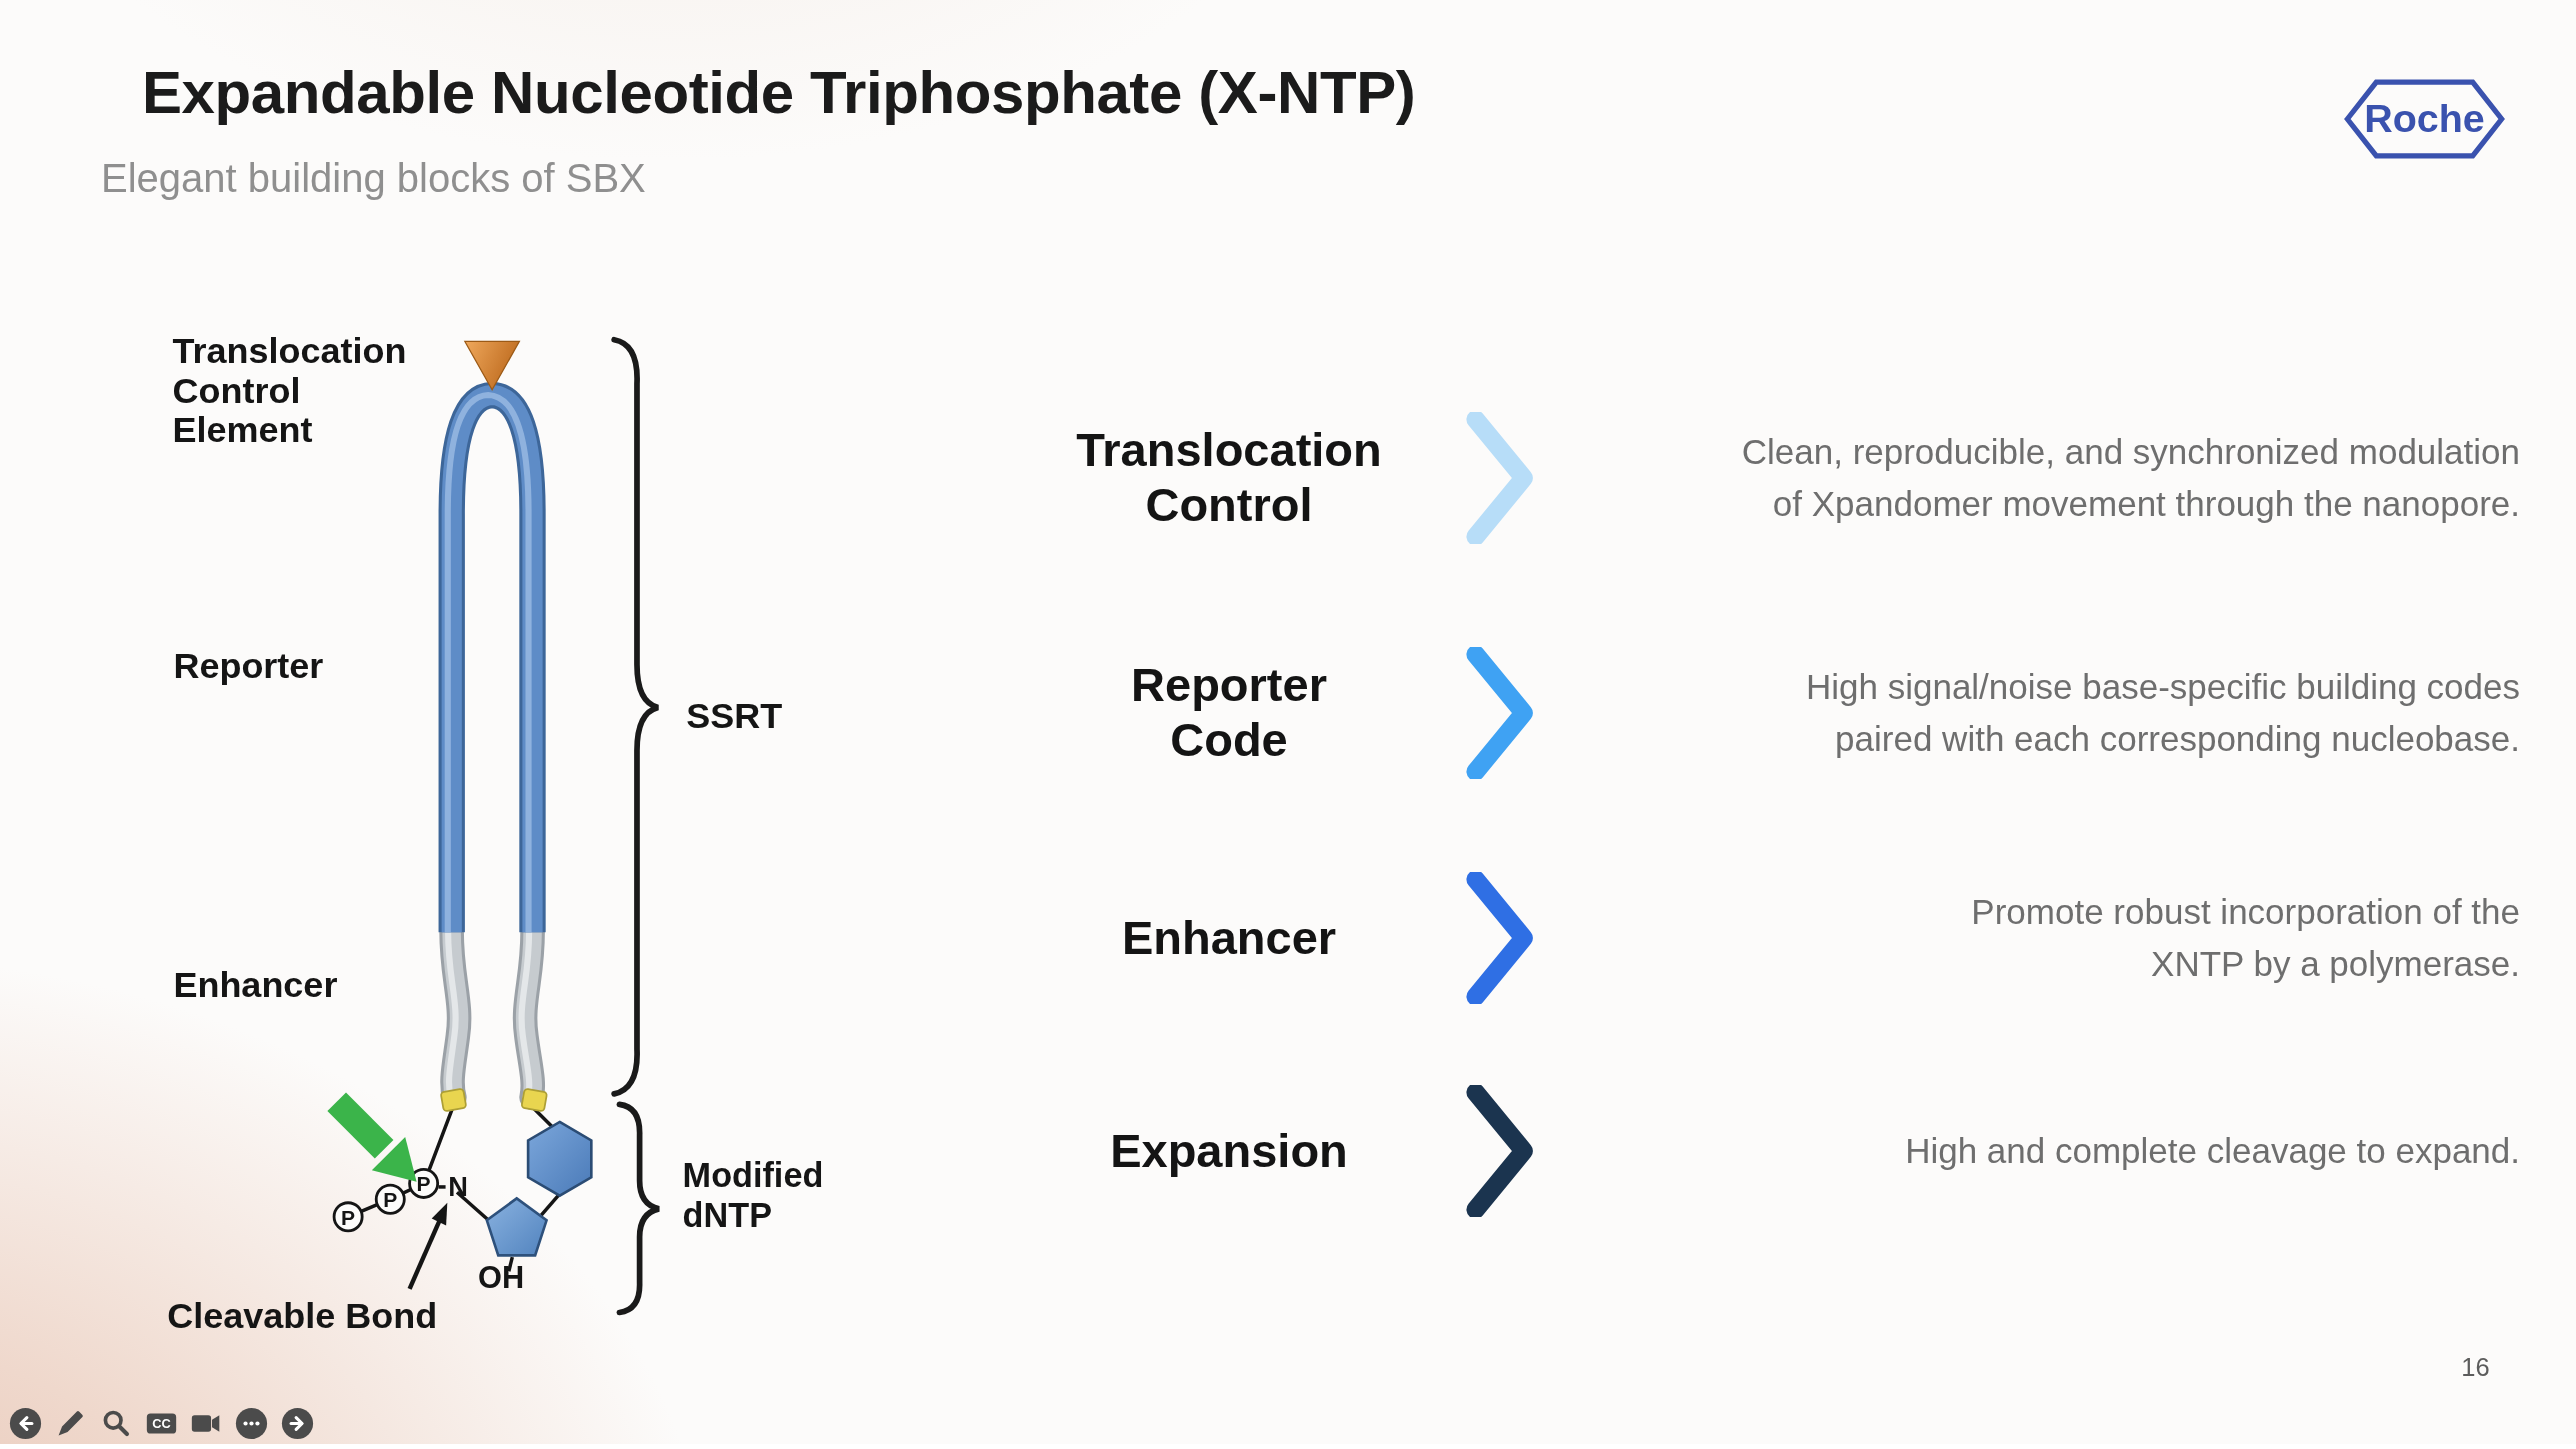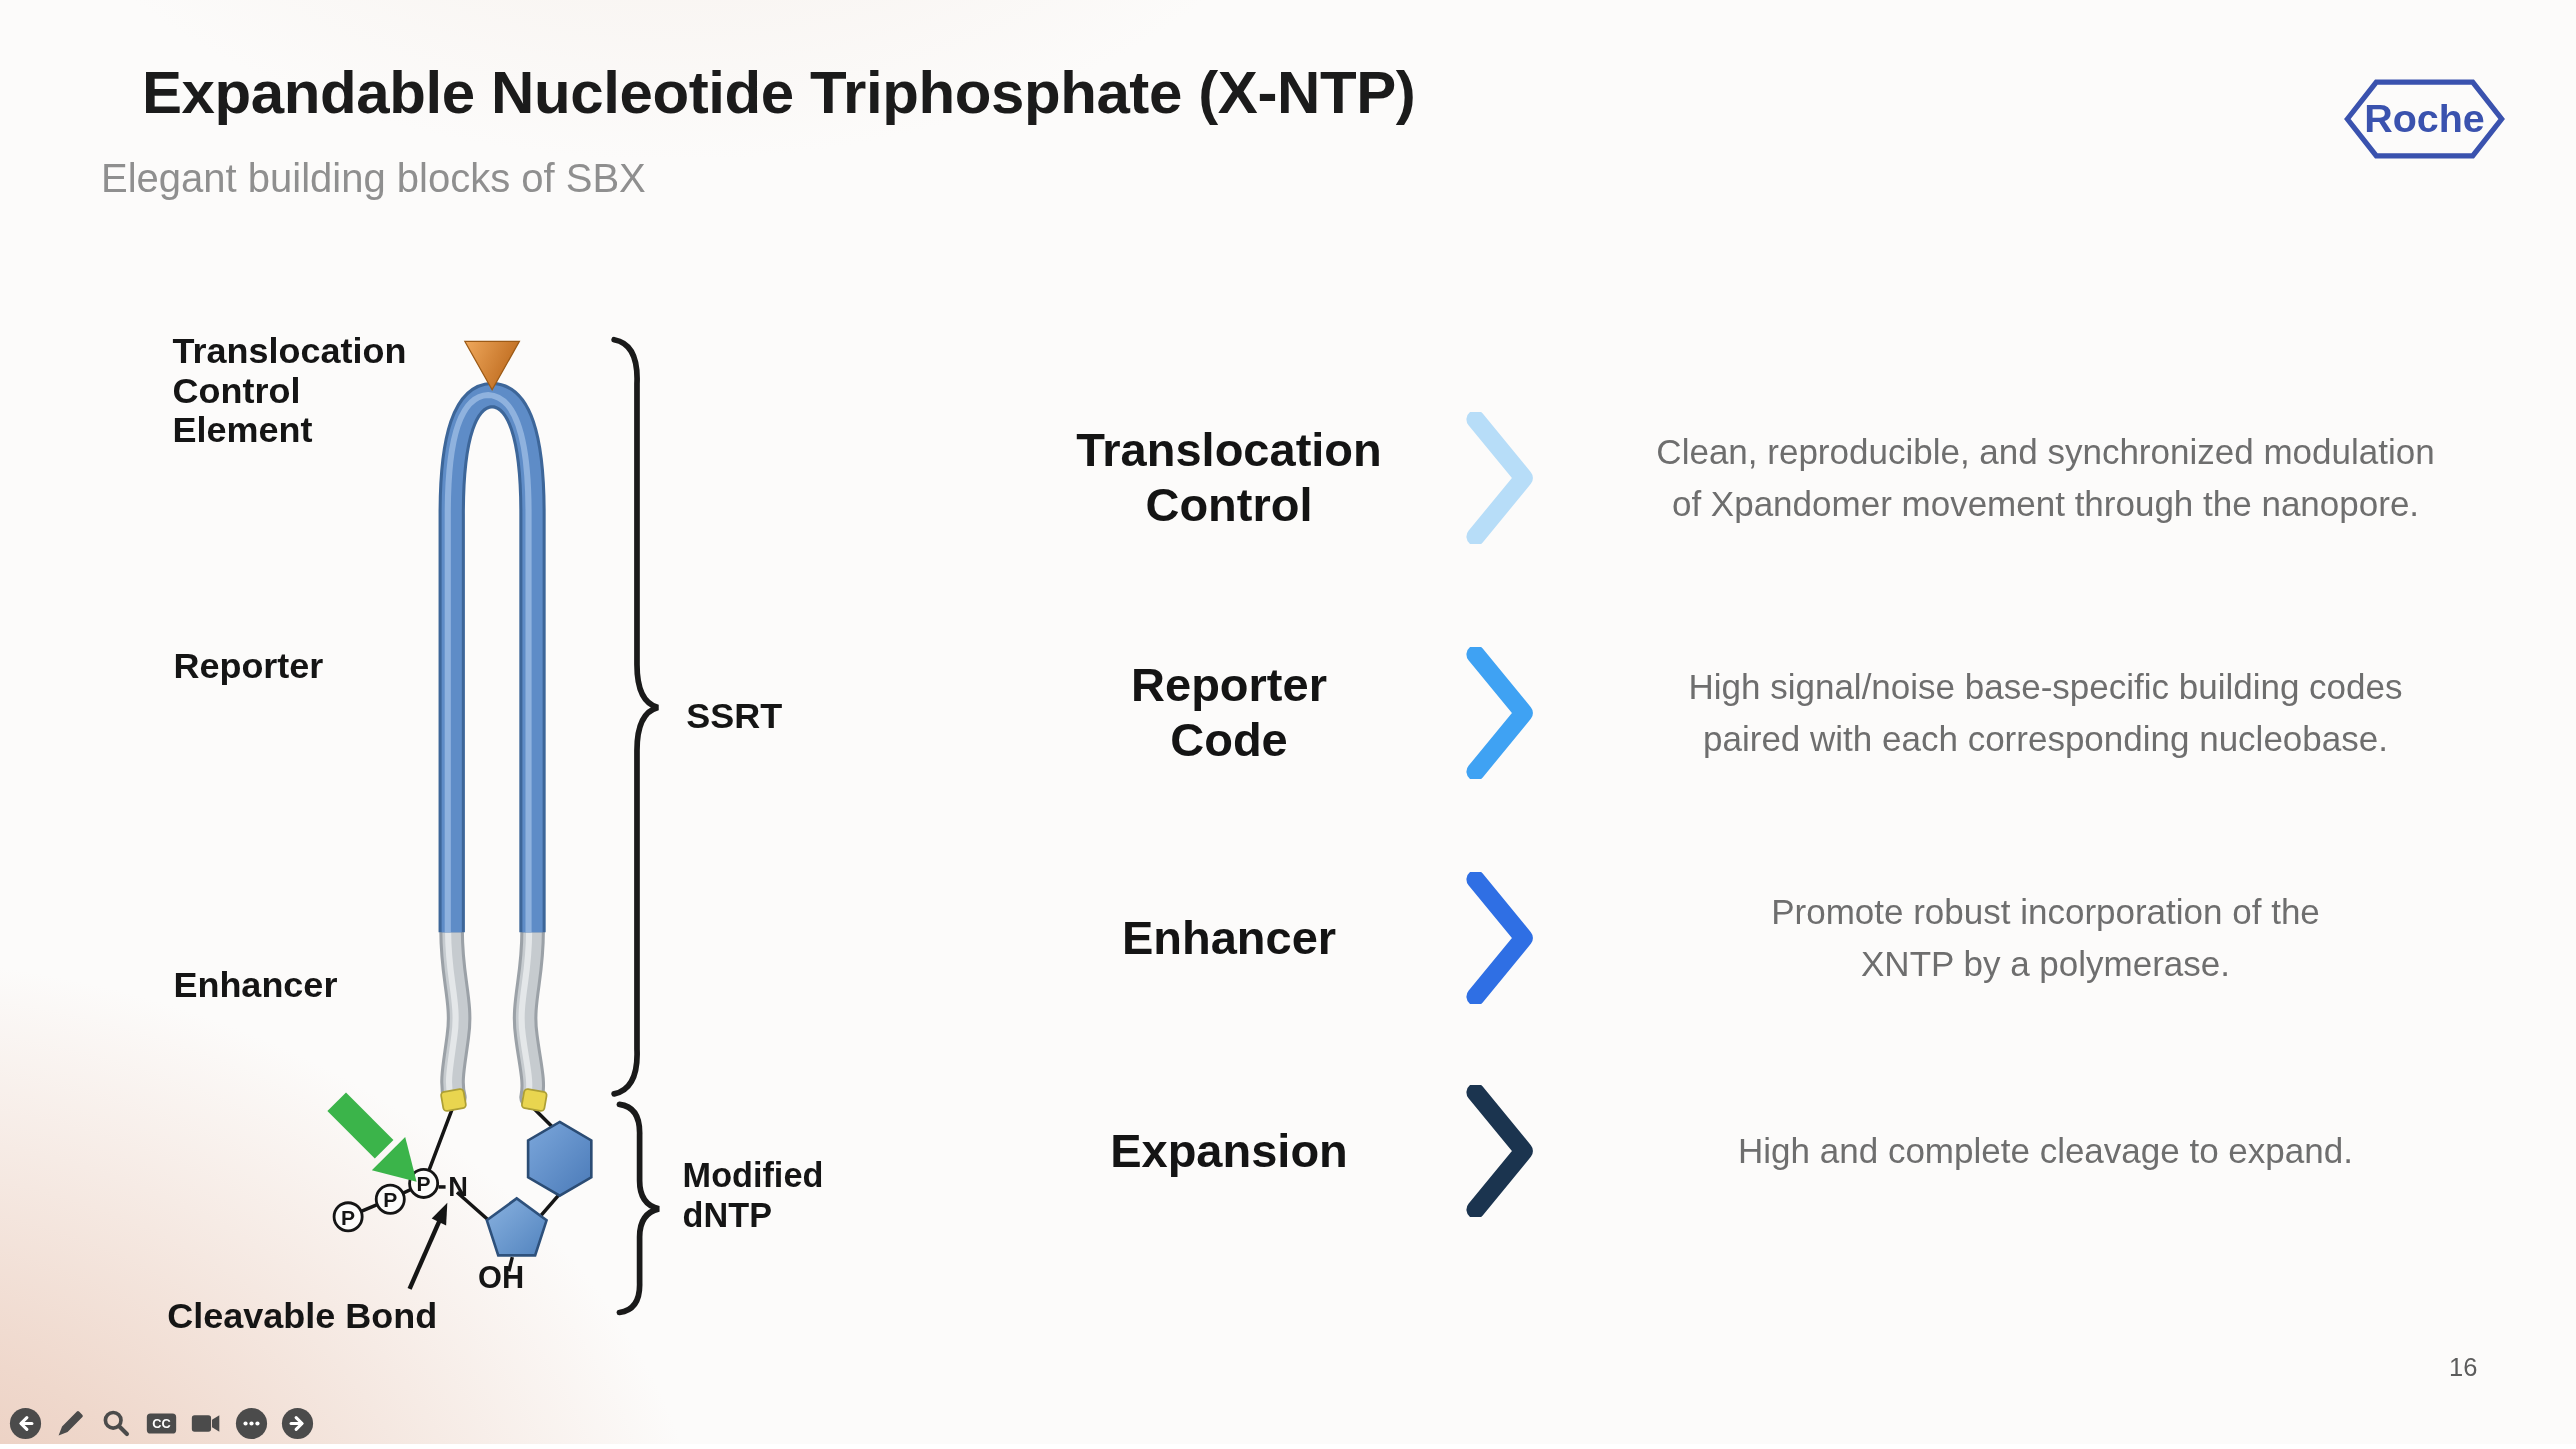--- a/index.html
+++ b/index.html
@@ -28,26 +28,26 @@
   .feature-row {
     position:absolute; left:992px; width:1528px; height:228px;
     display:grid; grid-template-columns:474px 105px 949px; align-items:center;
   }
   .feature-label {
     text-align:center; font-size:47px; font-weight:700; color:#141414; line-height:1.16;
   }
   .feature-label span { display:block; }
   .feature-chevron { width:70px; height:132px; display:block; }
   .feature-desc {
-    text-align:center; font-size:35px; color:#6e6e6e; line-height:1.5; font-weight:400;
+    text-align:right; font-size:35px; color:#6e6e6e; line-height:1.5; font-weight:400;
   }
 
   .page-number {
     position:absolute; left:2449px; top:1353px; width:53px;
-    font-size:25.5px; color:#5c5c5c; 
+    font-size:25.5px; color:#5c5c5c; text-align:center;
   }
 
   .toolbar {
     position:absolute; left:8.8px; bottom:8.8px;
     display:flex; align-items:flex-start; gap:12.3px;
   }
   .toolbar svg { width:33px; height:33px; display:block; cursor:pointer; }
 
   .bottom-strip { position:absolute; left:0; right:0; bottom:0; height:5.3px; background:#ffffff; }
 

